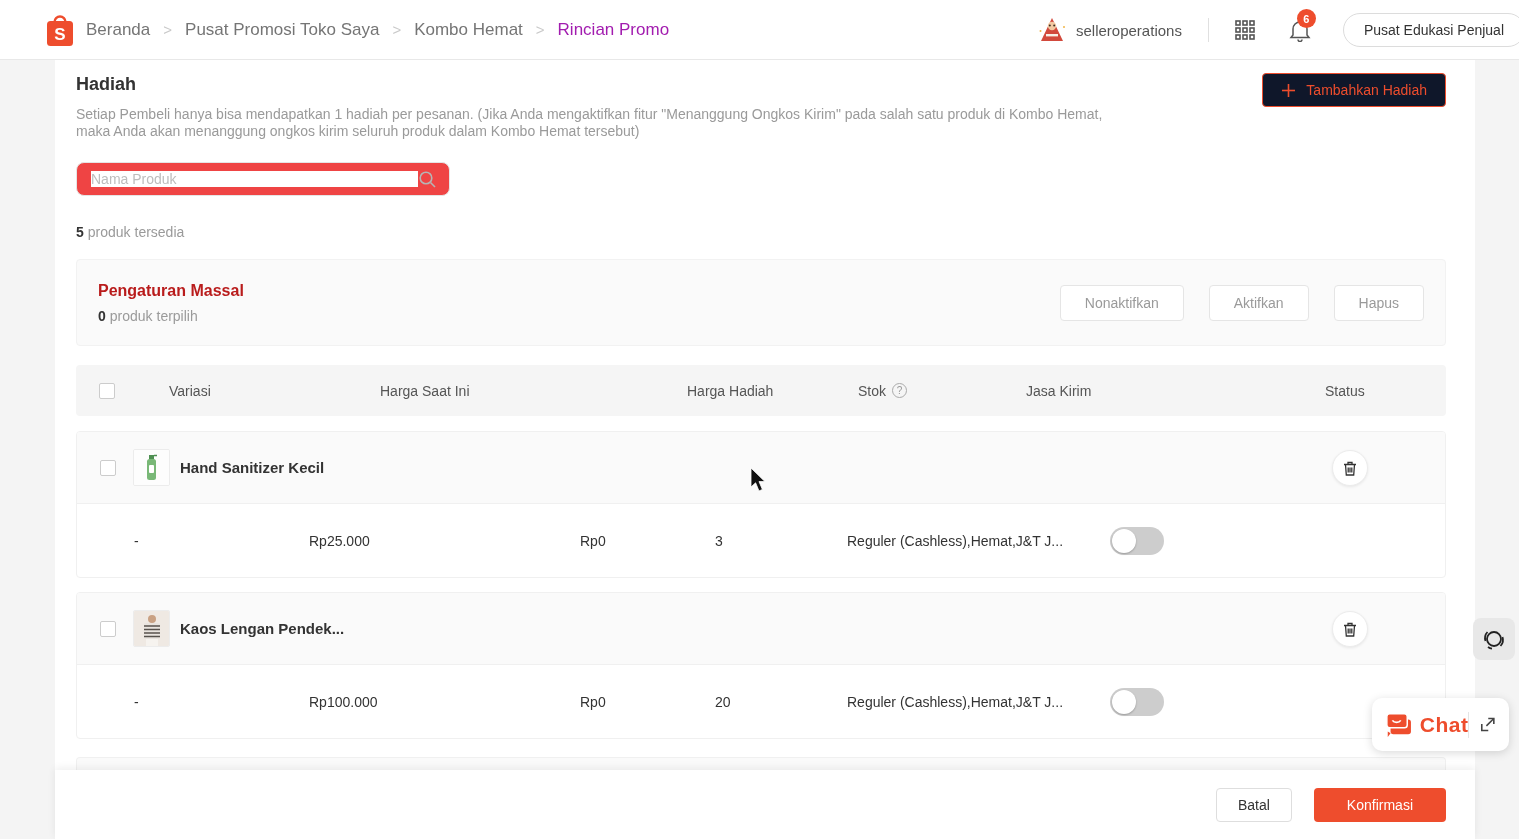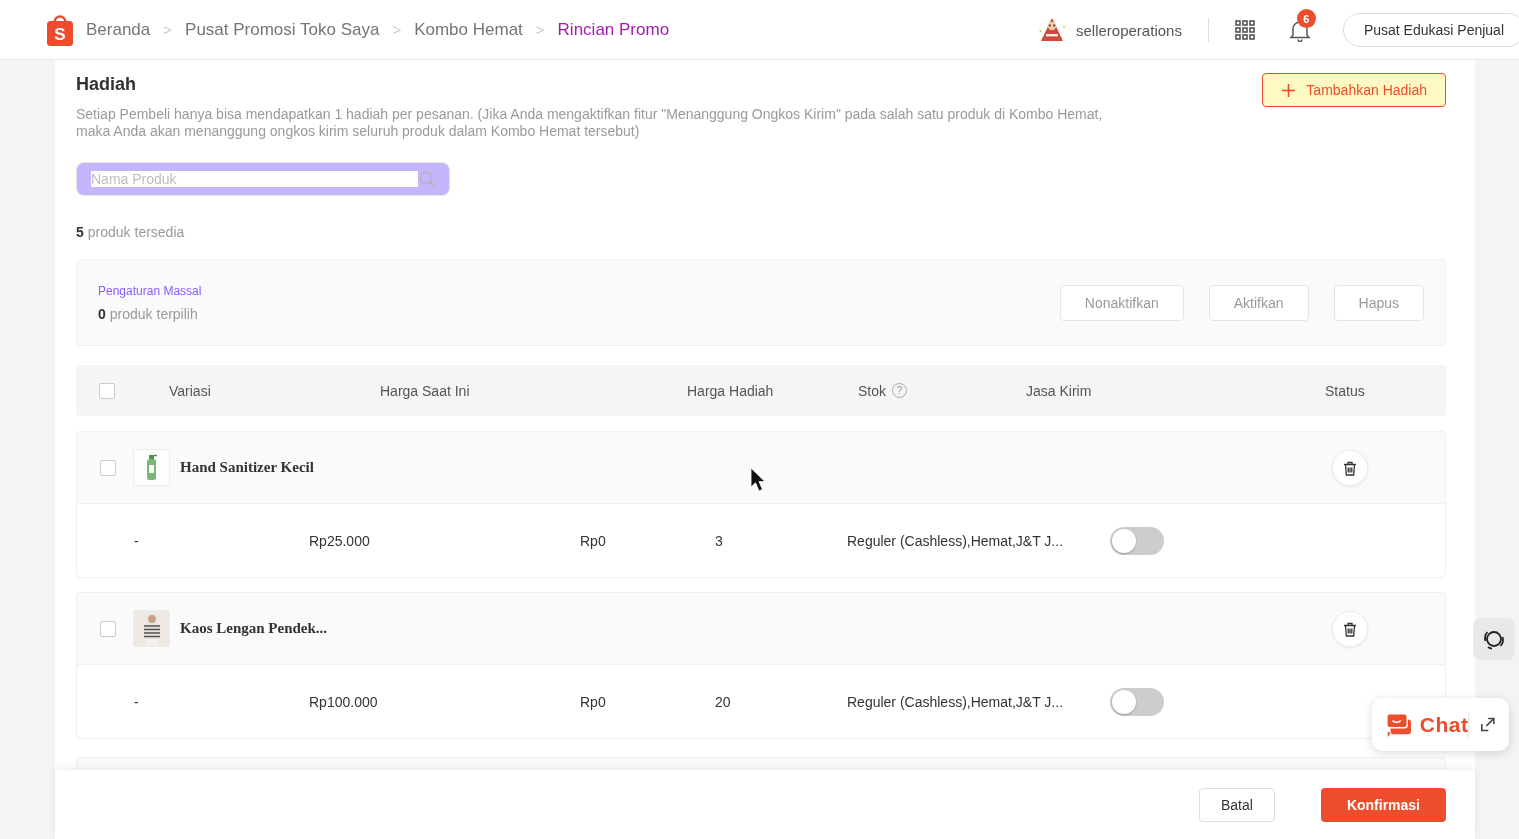--- a/index.html
+++ b/index.html
@@ -27,36 +27,36 @@
   .edu-pill { height:34px; border:1px solid #dcdcdc; border-radius:17px; background:#fff;
               font-size:14px; color:#333; display:flex; align-items:center; padding:0 20px;
               margin-right:-14px; white-space:nowrap; }
 
   
   .content { position:absolute; left:55px; top:60px; width:1420px; height:779px; background:#fff;
              padding:13px 29px 0 21px; }
   .page-title { font-size:18px; font-weight:bold; color:#333; line-height:22px; }
   .page-desc { margin-top:11px; font-size:14px; color:#9a9a9a; line-height:17px; width:1160px; }
   .add-btn { position:absolute; top:13px; right:29px; height:34px; border:1px solid #ee4d2d;
-             border-radius:4px; background:#fef9c3; color:#ee4d2d; font-size:14px; display:flex;
+             border-radius:4px; background:#0f172a; color:#ee4d2d; font-size:14px; display:flex;
              align-items:center; padding:0 18px; cursor:pointer; }
   .add-btn svg { margin-right:10px; }
 
   .search-box { margin-top:22px; width:374px; height:34px; border:1px solid #e5e5e5; border-radius:8px;
-                display:flex; align-items:center; padding:0 12px 0 14px; background:#c4b5fd; }
+                display:flex; align-items:center; padding:0 12px 0 14px; background:#ef4444; }
   .search-box input { flex:1; border:none; outline:none; font-size:14px; color:#333;
                       font-family:"Liberation Sans","DejaVu Sans",sans-serif; }
   .search-box input::placeholder { color:#bdbdbd; }
 
   .count-line { margin-top:28px; font-size:14px; color:#9a9a9a; }
   .count-line b { color:#333; font-weight:bold; margin-right:4px; }
 
   .bulk { margin-top:19px; height:87px; background:#fafafa; border:1px solid #f2f2f2; border-radius:4px;
           display:flex; align-items:center; padding:0 21px; }
-  .bulk-title { font-size:12px; font-weight:normal; color:#8b5cf6; }
+  .bulk-title { font-size:16px; font-weight:bold; color:#b91c1c; }
   .bulk-sub { margin-top:8px; font-size:14px; color:#9a9a9a; }
   .bulk-sub b { color:#333; font-weight:bold; margin-right:4px; }
   .bulk-actions { margin-left:auto; display:flex; gap:25px; }
   .ghost-btn { height:36px; background:#fff; border:1px solid #e5e5e5; border-radius:4px;
                color:#9a9a9a; font-size:14px; padding:0 24px; cursor:pointer; }
 
   .cols { display:grid; grid-template-columns:57px 175px 271px 135px 132px 263px 227px 1fr;
           align-items:center; }
   .thead { margin-top:19px; height:51px; background:#f5f5f5; border-radius:4px; font-size:14px; color:#555;gap:36px; }
   .cell-check { padding-left:23px; }
@@ -68,42 +68,42 @@
   .qmark::after { content:"?"; }
 
   .row-card { position:relative; margin-top:15px; border:1px solid #f0f0f0; border-radius:4px;
               overflow:hidden; background:#fff; }
   .row-card + .row-card { margin-top:14px; }
   .row-head { height:72px; background:#fafafa; border-bottom:1px solid #f0f0f0; display:flex;
               align-items:center; }
   .row-head .checkbox { margin-left:23px; }
   .thumb { width:37px; height:37px; border:1px solid #ececec; border-radius:2px; background:#fff;
            margin-left:17px; overflow:hidden; flex:0 0 auto; }
-  .prod-name { margin-left:10px; font-size:15px; font-weight:bold; color:#333;font-family:Liberation Serif, serif; }
+  .prod-name { margin-left:10px; font-size:15px; font-weight:bold; color:#333; }
   .trash-btn { position:absolute; top:18px; right:77px; width:36px; height:36px; border-radius:50%;
                background:#fff; border:1px solid #ececec; box-shadow:0 1px 3px rgba(0,0,0,0.08);
                display:flex; align-items:center; justify-content:center; cursor:pointer; }
   .row-body { height:73px; font-size:14px; color:#333; }
   .toggle { width:54px; height:28px; border-radius:14px; background:#cdcdcd; position:relative;
             cursor:pointer; }
   .toggle .knob { position:absolute; left:2px; top:2px; width:24px; height:24px; border-radius:50%;
                   background:#fff; box-shadow:0 1px 2px rgba(0,0,0,0.25); }
   .ship-text { white-space:nowrap; overflow:hidden; padding-right:10px; }
 
   .row-partial { margin-top:18px; height:16px; background:#fafafa; border:1px solid #f0f0f0;
                  border-bottom:none; border-radius:4px 4px 0 0; }
 
   
   .footbar { position:absolute; left:55px; bottom:0; width:1420px; height:69px; background:#fff;
              box-shadow:0 -2px 8px rgba(0,0,0,0.07); z-index:20; display:flex; align-items:center;
              justify-content:flex-end; padding-right:29px; gap:22px; }
   .cancel-btn { height:34px; padding:0 21px; background:#fff; border:1px solid #dedede; border-radius:4px;
                 font-size:14px; color:#333; cursor:pointer; }
-  .confirm-btn { height:34px; padding:0 26px; background:#ee4d2d; border:none; border-radius:4px;
-                 font-size:14px; font-weight:bold; color:#fff; cursor:pointer;margin-left:24px; }
+  .confirm-btn { height:34px; padding:0 33px; background:#ee4d2d; border:none; border-radius:4px;
+                 font-size:14px; font-weight:normal; color:#fff; cursor:pointer; }
 
   
   .support-fab { position:absolute; top:618px; right:4px; width:42px; height:42px; background:#e8e8e8;
                  border-radius:8px; display:flex; align-items:center; justify-content:center;
                  cursor:pointer; z-index:25; }
   .chat-widget { position:absolute; right:10px; bottom:88px; width:137px; height:53px; background:#fff;
                  border-radius:10px; box-shadow:0 2px 10px rgba(0,0,0,0.15); display:flex;
                  align-items:center; padding:0 12px 0 13px; z-index:25; cursor:pointer; }
   .chat-label { font-size:21px; font-weight:bold; color:#ee4d2d; margin-left:7px; letter-spacing:0.5px; }
   .chat-div { width:1px; height:26px; background:#e5e5e5; margin:0 10px 0 auto; }

